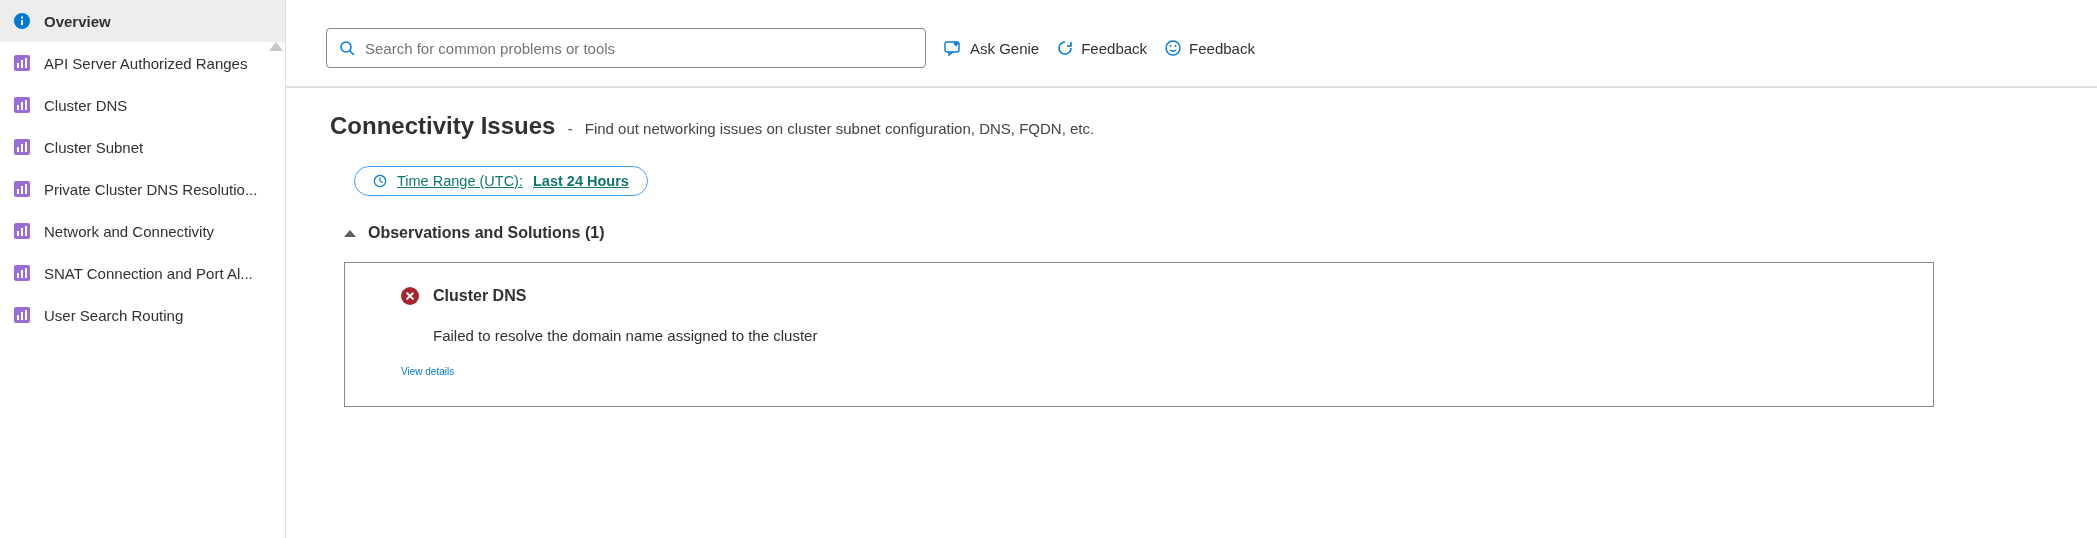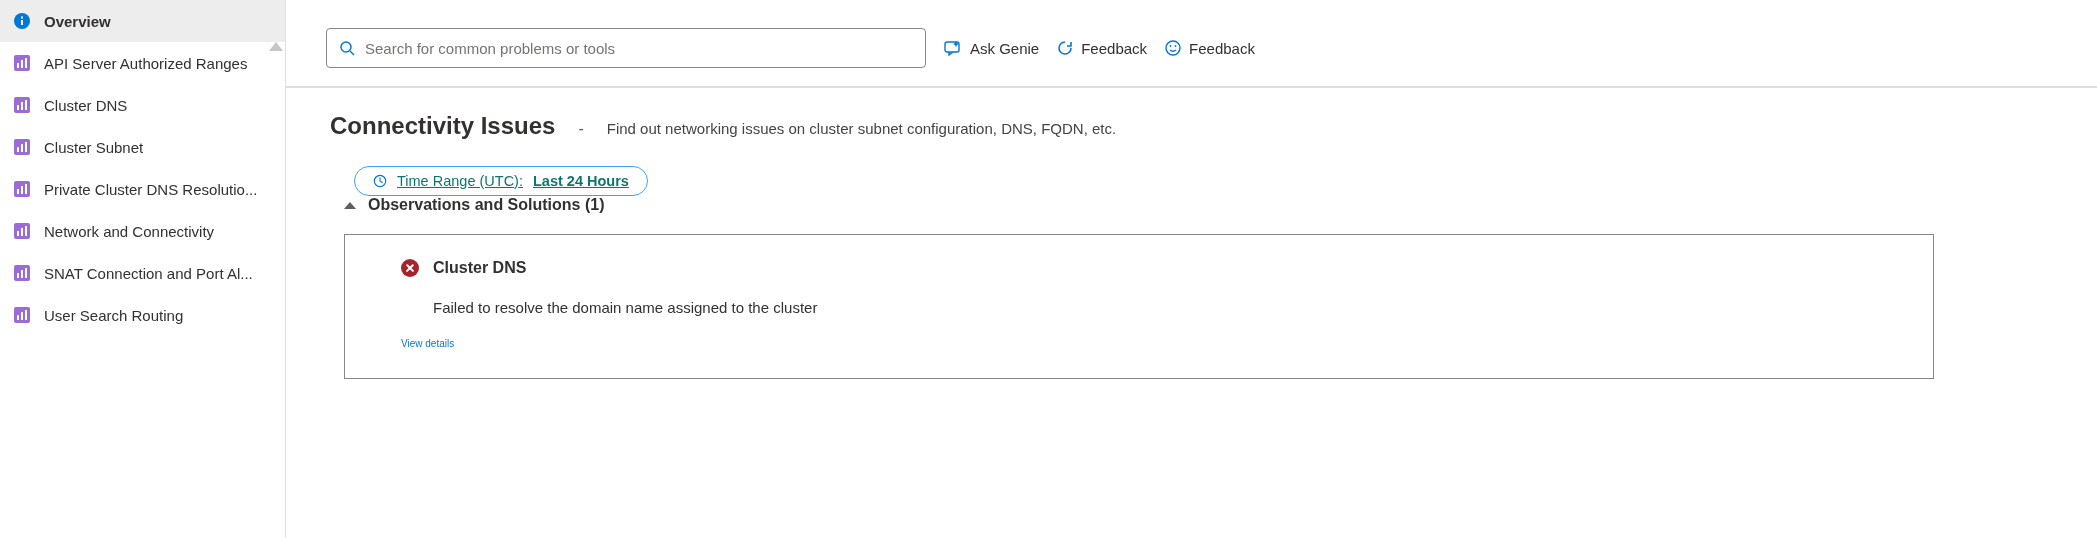--- a/index.html
+++ b/index.html
@@ -94,21 +94,21 @@
     cursor: pointer;
   }
   .cmd svg { color: #0078d4; }
 
   .content {
     padding: 24px 44px;
   }
   .title-row {
     display: flex;
     align-items: baseline;
-    gap: 23px;
+    gap: 12px;
     margin-bottom: 26px;
   }
   .title-row h1 {
     font-size: 24px;
     font-weight: 600;
     color: #323130;
   }
   .title-row .sep { color: #605e5c; font-size: 16px; }
   .title-row .desc { font-size: 15px; color: #444; }
 
@@ -125,20 +125,21 @@
     cursor: pointer;
     text-decoration: underline;
   }
   .pill svg { color: #0078d4; }
   .pill .bold { font-weight: 600; }
 
   .obs-header {
     display: flex;
     align-items: center;
     gap: 12px;
+    margin-top: 28px;
     margin-left: 14px;
     font-size: 16px;
     font-weight: 600;
     cursor: pointer;
   }
   .obs-header .chev {
     width: 0; height: 0;
     border-left: 6px solid transparent;
     border-right: 6px solid transparent;
     border-bottom: 7px solid #605e5c;

